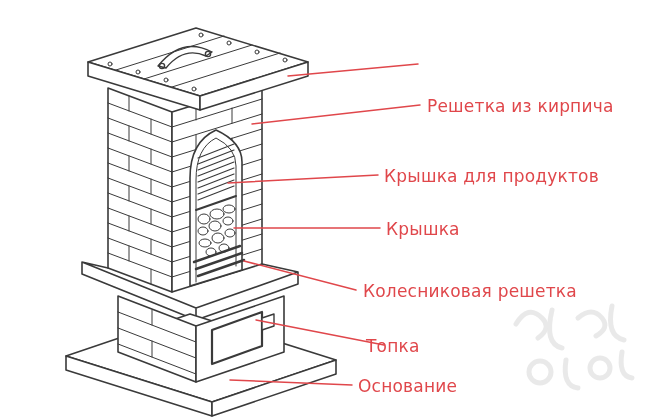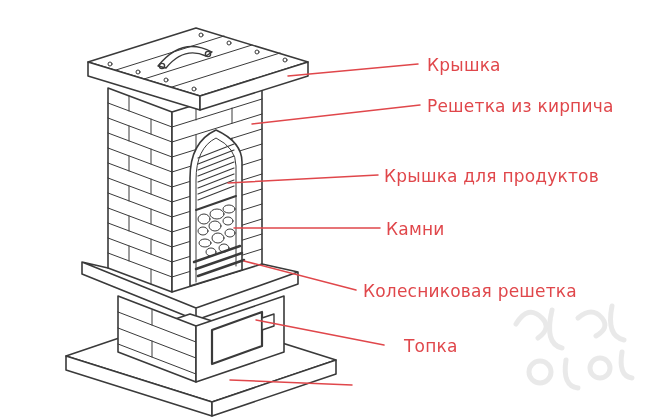--- a/index.html
+++ b/index.html
@@ -122,20 +122,20 @@
         <path d="M578 318q14 -12 24 0q8 10 -6 18"></path>
         <path d="M612 306q-6 30 12 34"></path>
         <circle cx="540" cy="372" r="11"></circle>
         <path d="M566 360q-4 26 12 28"></path>
         <circle cx="600" cy="368" r="10"></circle>
         <path d="M622 352q-4 24 10 26"></path>
       </g>
     </g>
   </svg>
 
-  <div class="label" style="left:427px;top:54px">Крышка</div>
   <div class="label" style="left:427px;top:95px">Решетка из кирпича</div>
   <div class="label" style="left:384px;top:165px">Крышка для продуктов</div>
-  <div class="label" style="left:386px;top:218px">Камни</div>
+  <div class="label" style="left:386px;top:218px">Крышка</div>
   <div class="label" style="left:363px;top:280px">Колесниковая решетка</div>
-  <div class="label" style="left:404px;top:335px">Топка</div>
+  <div class="label" style="left:366px;top:335px">Топка</div>
+  <div class="label" style="left:358px;top:375px">Основание</div>
 
 </div>
 
 </body></html>

